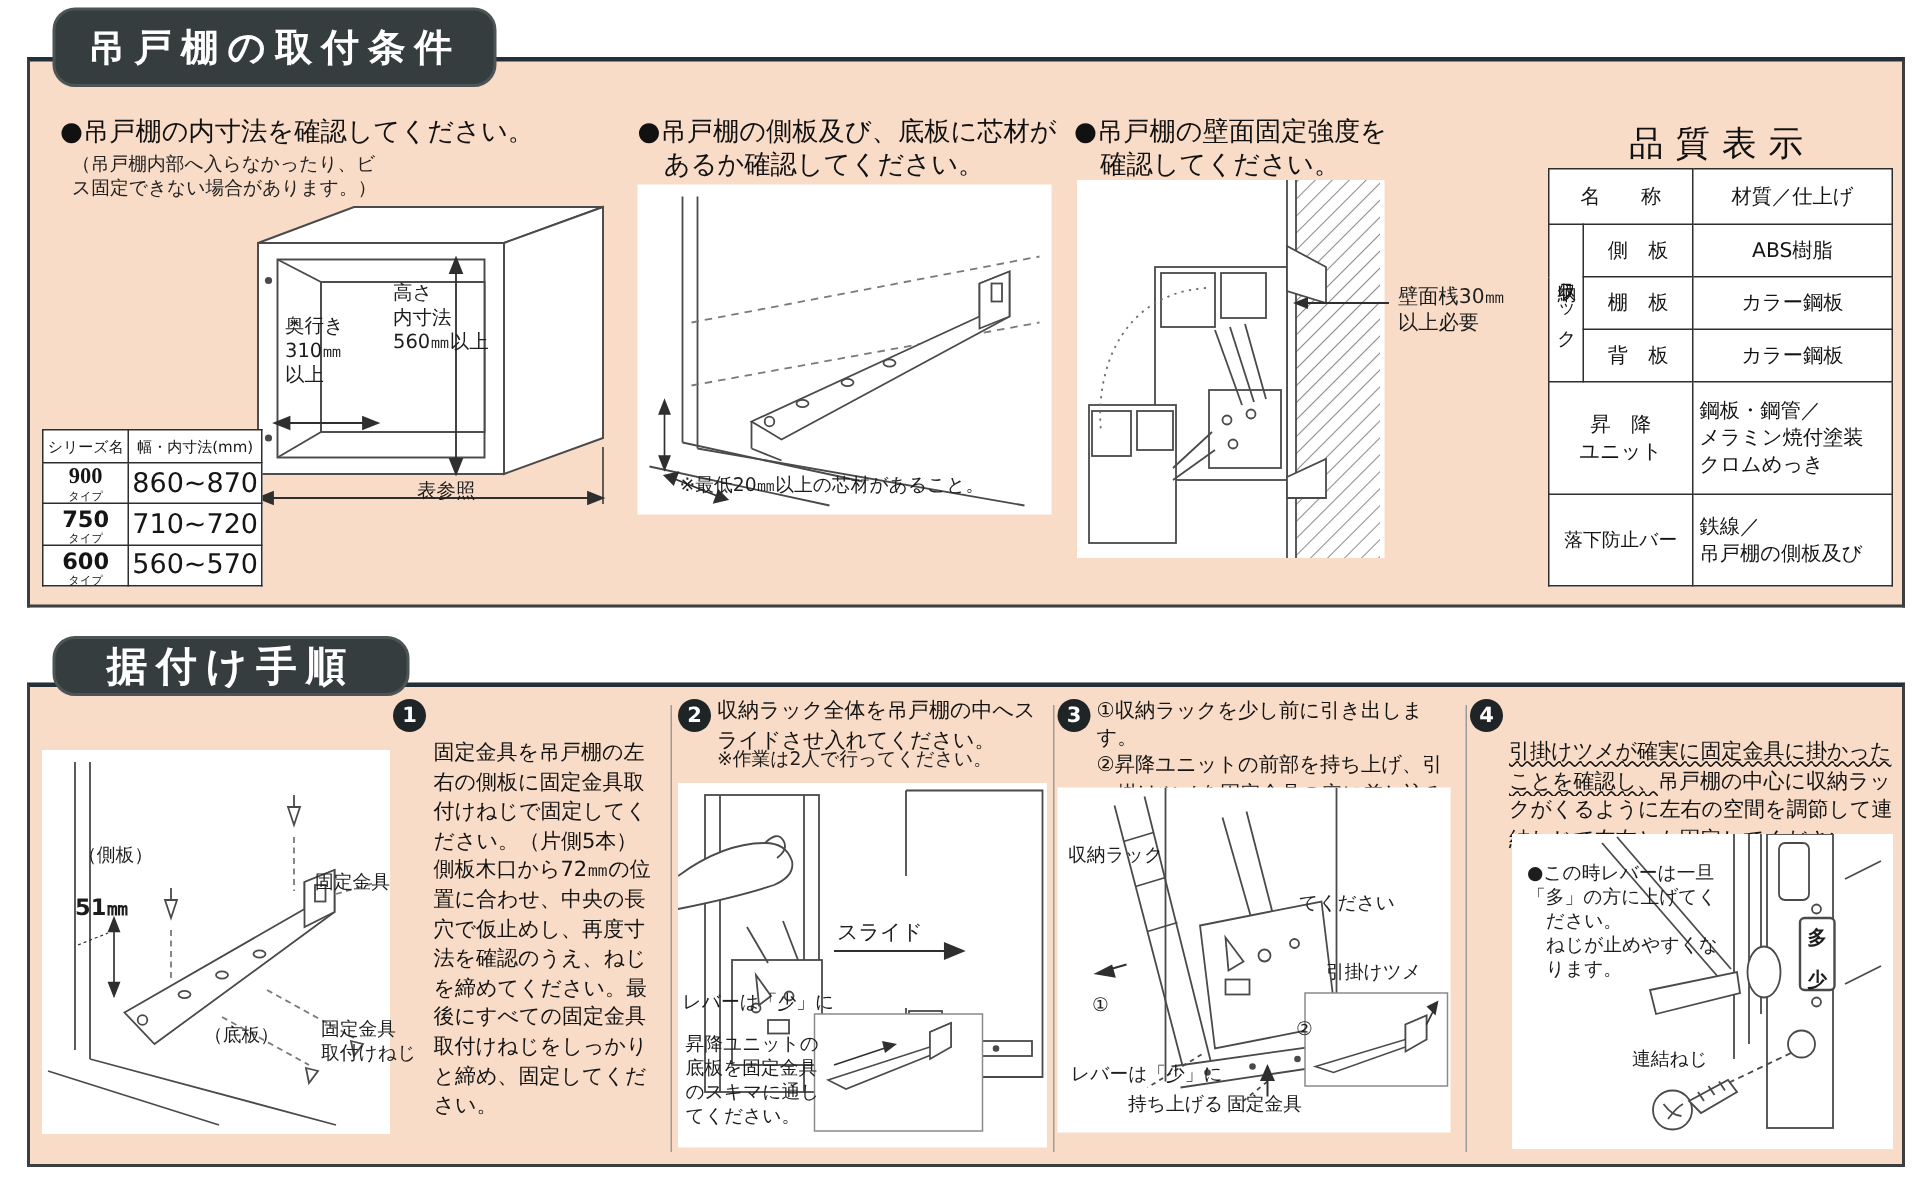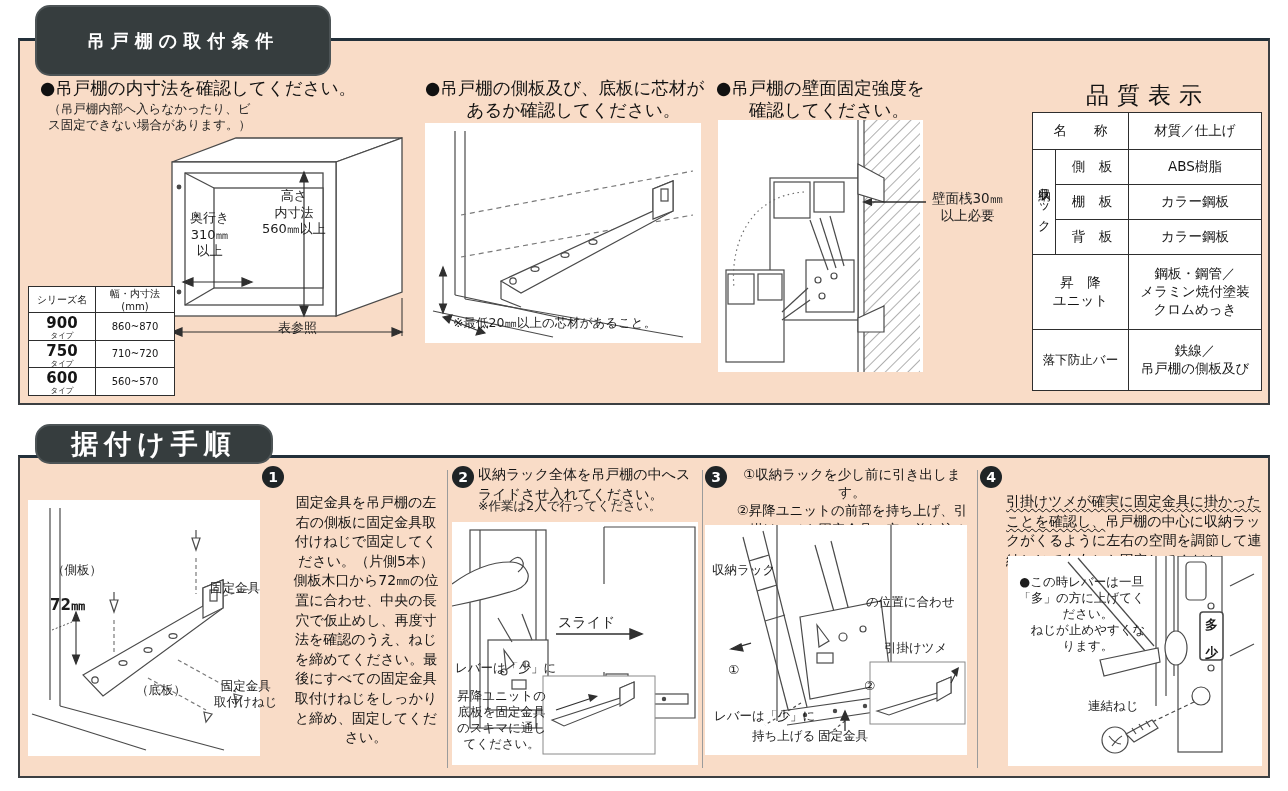--- a/index.html
+++ b/index.html
@@ -2,21 +2,21 @@
 <html><head>
 <meta charset="utf-8">
 <style>
   html,body{margin:0;padding:0;}
   body{
     width:1288px;height:791px;position:relative;background:#ffffff;
     font-family:"DejaVu Sans","Liberation Sans",sans-serif;color:#1c1c1c;
     overflow:hidden;
   }
   .abs{position:absolute;}
-  .pre{white-space:pre-line;text-align:center;}
+  .pre{white-space:pre-line;}
   .panel{
     background:#f9dcc7;
     border:2px solid #3c3f42;border-top:3px solid #23303a;
     box-sizing:border-box;position:absolute;
   }
   .badge{
     position:absolute;background:#363d3e;border:2px solid #4d5456;border-radius:15px;
     color:#ffffff;font-weight:bold;text-align:center;letter-spacing:6px;
     display:flex;align-items:center;justify-content:center;box-sizing:border-box;
   }
@@ -38,30 +38,30 @@
   .qt .vert{
     writing-mode:vertical-rl;text-orientation:upright;
     font-size:12.5px;letter-spacing:1px;padding:2px 1px;text-align:center;
   }
   
   table.st{border-collapse:collapse;background:#fff;}
   table.st td{border:1.5px solid #2e2e2e;text-align:center;color:#151515;padding:0 2px;}
   .st .hdr{font-size:10px;height:21px;}
   .st .num{font-size:15px;font-weight:bold;line-height:1;}
   .st .suf{font-size:7.5px;line-height:1;display:block;}
-  .st .rng{font-size:10px;}
+  .st .rng{font-size:18px;}
   svg{display:block;}
   .wavy{text-decoration:underline;text-decoration-style:wavy;text-decoration-thickness:1px;text-underline-offset:2px;}
 </style>
 </head>
 <body>
 
 <div class="panel" style="left:18px;top:38px;width:1252px;height:367px;"></div>
 
-<div class="badge" style="left:35px;top:5px;width:296px;height:71px;font-size:18px;">
+<div class="badge" style="left:35px;top:5px;width:296px;height:53px;font-size:25px;">
   <span>吊戸棚の取付条件</span>
 </div>
 
 <div class="abs heading" style="left:40px;top:78px;">●吊戸棚の内寸法を確認してください。</div>
 <div class="abs subnote pre" style="left:48px;top:101px;">（吊戸棚内部へ入らなかったり、ビ
 ス固定できない場合があります。）</div>
 
 <svg class="abs" style="left:158px;top:132px;" width="252" height="206" viewBox="0 0 252 206">
   <g stroke="#4a4a4a" fill="#ffffff" stroke-width="1.3">
     <polygon points="14,30 78,6 244,6 178,30"></polygon>
@@ -98,21 +98,21 @@
 560㎜以上</div>
 <div class="abs lbl" style="left:278px;top:320px;font-size:13px;">表参照</div>
 
 <table class="st abs" style="left:28px;top:286px;width:147px;">
   <tbody>
       <tr>
     <td class="hdr" style="width:62px;">シリーズ名</td>
     <td class="hdr">幅・内寸法(mm)</td>
   </tr>
   <tr>
-    <td style="height:26px;"><span class="num">900</span><span class="suf">タイプ</span></td>
+    <td style="height:26px;font-family:Liberation Serif, serif;"><span class="num">900</span><span class="suf">タイプ</span></td>
     <td class="rng">860~870</td>
   </tr>
   <tr>
     <td style="height:26px;"><span class="num">750</span><span class="suf">タイプ</span></td>
     <td class="rng">710~720</td>
   </tr>
   <tr>
     <td style="height:26px;"><span class="num">600</span><span class="suf">タイプ</span></td>
     <td class="rng">560~570</td>
   </tr>
@@ -277,21 +277,21 @@
     </g>
     <g stroke="#2f2f2f" stroke-width="1.1" fill="#2f2f2f">
       <line x1="48" y1="118" x2="48" y2="158"></line>
       <polygon points="48,112 44.5,121 51.5,121"></polygon>
       <polygon points="48,164 44.5,155 51.5,155"></polygon>
       <line x1="24" y1="130" x2="44" y2="122" stroke-dasharray="2,2" stroke-width="0.8"></line>
     </g>
   </svg>
 </div>
 <div class="abs lbl" style="left:52px;top:562px;">（側板）</div>
-<div class="abs lbl" style="left:50px;top:596px;font-size:15px;font-weight:bold;">72㎜</div>
+<div class="abs lbl" style="left:50px;top:596px;font-size:15px;font-weight:bold;">51㎜</div>
 <div class="abs lbl" style="left:210px;top:580px;">固定金具</div>
 <div class="abs lbl" style="left:136px;top:682px;">（底板）</div>
 <div class="abs lbl pre" style="left:214px;top:678px;">固定金具
 取付けねじ</div>
 
 <div class="stepnum" style="left:452px;top:466px;">
   <span>2</span>
 </div>
 <div class="abs steptext" style="left:478px;top:465px;width:224px;">収納ラック全体を吊戸棚の中へスライドさせ入れてください。</div>
 <div class="abs lbl" style="left:478px;top:498px;font-size:12.5px;">※作業は2人で行ってください。</div>
@@ -381,21 +381,21 @@
       <g stroke="#4a4a4a" fill="#fff" stroke-width="1.1">
         <polygon points="172,186 232,168 232,158 246,152 246,168 184,190"></polygon>
         <polygon points="232,158 246,152 246,168 232,176"></polygon>
         <line x1="246" y1="158" x2="252" y2="146" stroke="#2f2f2f"></line>
         <polygon points="254,142 246,146 252,152" fill="#2f2f2f" stroke="none"></polygon>
       </g>
     </g>
   </svg>
 </div>
 <div class="abs lbl" style="left:712px;top:562px;">収納ラック</div>
-<div class="abs lbl" style="left:866px;top:594px;">の位置に合わせ</div>
+<div class="abs lbl" style="left:866px;top:594px;">てください</div>
 <div class="abs lbl" style="left:884px;top:640px;">引掛けツメ</div>
 <div class="abs lbl" style="left:728px;top:662px;">①</div>
 <div class="abs lbl" style="left:864px;top:678px;">②</div>
 <div class="abs lbl" style="left:714px;top:708px;">レバーは「少」に</div>
 <div class="abs lbl" style="left:752px;top:728px;">持ち上げる</div>
 <div class="abs lbl" style="left:818px;top:728px;">固定金具</div>
 
 <div class="stepnum" style="left:980px;top:466px;">
   <span>4</span>
 </div>

